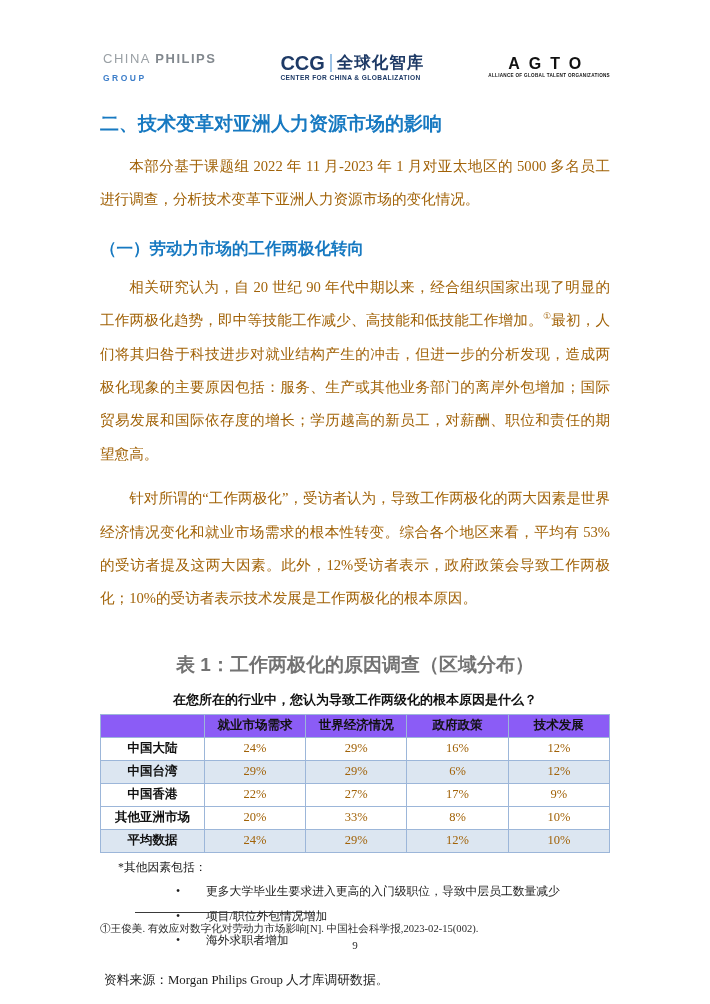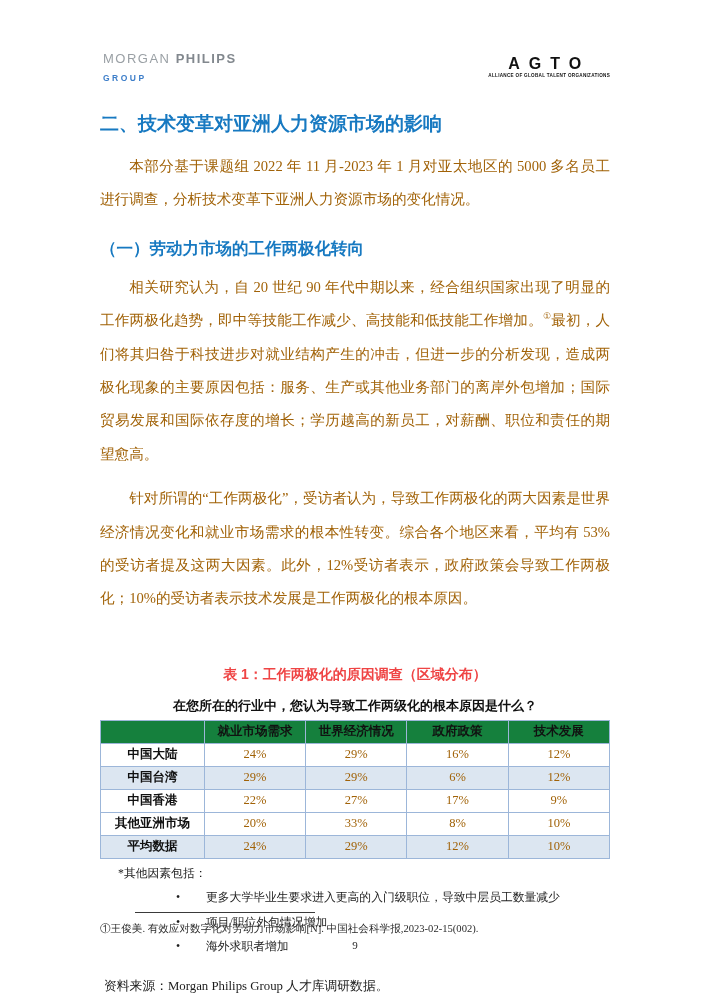--- a/index.html
+++ b/index.html
@@ -57,43 +57,43 @@
   }
   .para {
     font-size: 14.6px; line-height: 33.4px;
     text-align: justify; text-indent: 2em; color: #a16207;
   }
   .p-body { margin-top: 11px; }
   sup.fnmark { font-size: 9px; vertical-align: super; line-height: 0; }
 
   
   .tbl-title {
-    margin-top: 50px; text-align: center;
+    margin-top: 36px; text-align: center;
     font-family: "Liberation Sans", sans-serif;
-    font-weight: 700; font-size: 14px; color: #ef4444;
+    font-weight: 700; font-size: 19px; color: #737373;
   }
   .tbl-question {
     margin-top: 13px; text-align: center;
     font-family: "Liberation Sans", sans-serif;
     font-weight: 700; font-size: 13px; color: #111;
   }
   table.data {
     width: 100%; margin-top: 5px;
     border-collapse: collapse;
     border-top: 1.5px solid #6b94c4;
     border-bottom: 1.5px solid #6b94c4;
   }
   table.data th, table.data td {
     border: 1px solid #9cb6d9;
     height: 23px; text-align: center; vertical-align: middle;
     font-size: 12.5px; padding: 1px 2px;
   }
   table.data th {
     font-family: "Liberation Sans", sans-serif; font-weight: 700; color: #111;
-    background: #15803d;
+    background: #8b5cf6;
   }
   table.data td.row-label { font-family: "Liberation Sans", sans-serif; font-weight: 700; color: #111; }
   table.data td.val { font-family: Liberation Serif, serif; color: #a16207; }
   table.data tr.alt { background: #dce6f1; }
   table.data col.c0 { width: 20.4%; }
   table.data col.cx { width: 19.9%; }
 
   .note-label { margin-top: 7px; font-size: 11.8px; padding-left: 18px; color: #1c1c1c; }
   .note-item { padding-left: 76px; margin-top: 8.5px; font-size: 11.8px; color: #1c1c1c; }
   .note-item .bullet { display: inline-block; width: 30px; color: #1c1c1c; }
@@ -107,26 +107,34 @@
 </style>
 </head>
 <body>
 
 <div class="page">
   <div class="content">
 
     <div class="logo-row">
       <div class="mp-logo">
         <div class="mp-top">
-          <span class="mp-light">MORGAN</span>
+          <span class="mp-light">CHINA</span>
           <span class="mp-bold">PHILIPS</span>
         </div>
         <div class="mp-sub">GROUP</div>
       </div>
 
+      <div class="ccg-logo">
+        <div class="ccg-top">
+          <span class="ccg-acr">CCG</span>
+          <span class="ccg-bar"></span>
+          <span class="ccg-cn">全球化智库</span>
+        </div>
+        <div class="ccg-cap">CENTER FOR CHINA &amp; GLOBALIZATION</div>
+      </div>
 
       <div class="agto-logo">
         <div class="agto-acr">AGTO</div>
         <div class="agto-cap">ALLIANCE OF GLOBAL TALENT ORGANIZATIONS</div>
       </div>
     </div>
 
     <div class="h1">二、技术变革对亚洲人力资源市场的影响</div>
 
     <p class="para intro">本部分基于课题组 2022 年 11 月-2023 年 1 月对亚太地区的 5000 多名员工进行调查，分析技术变革下亚洲人力资源市场的变化情况。</p>

